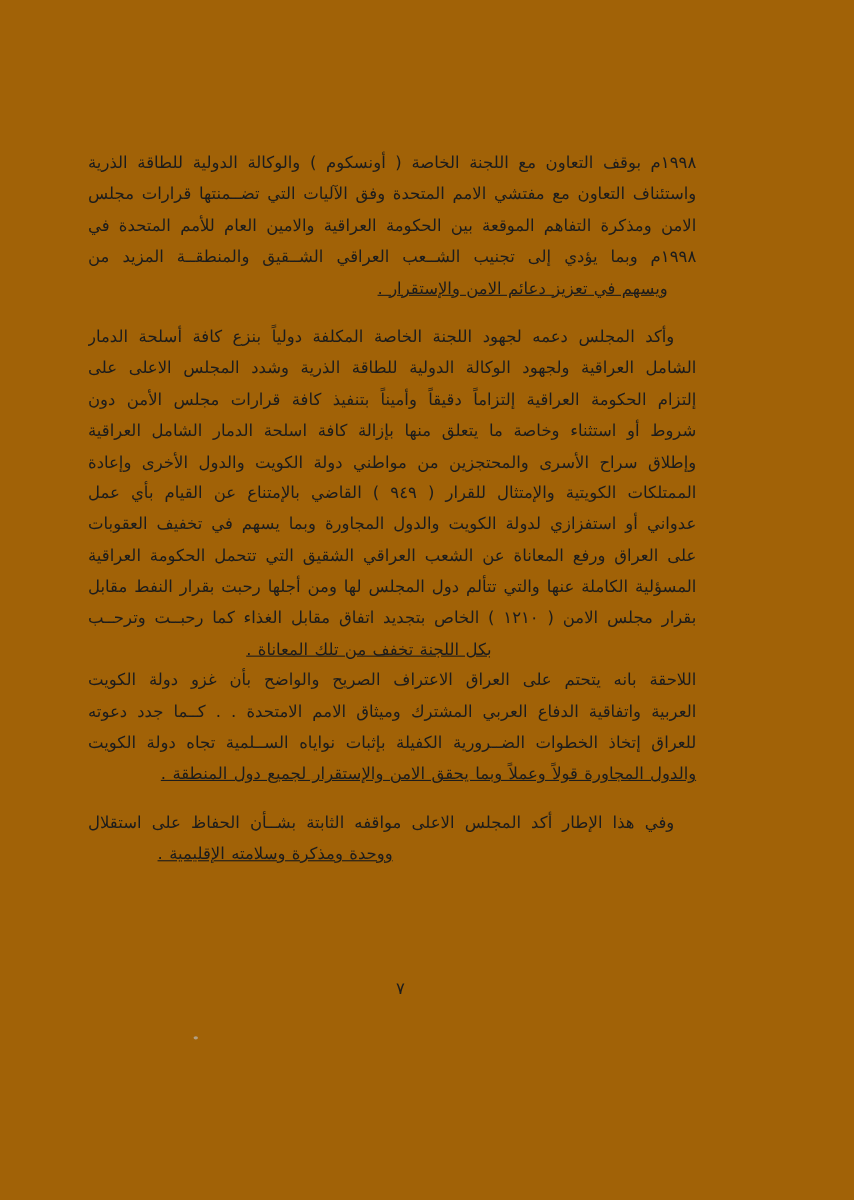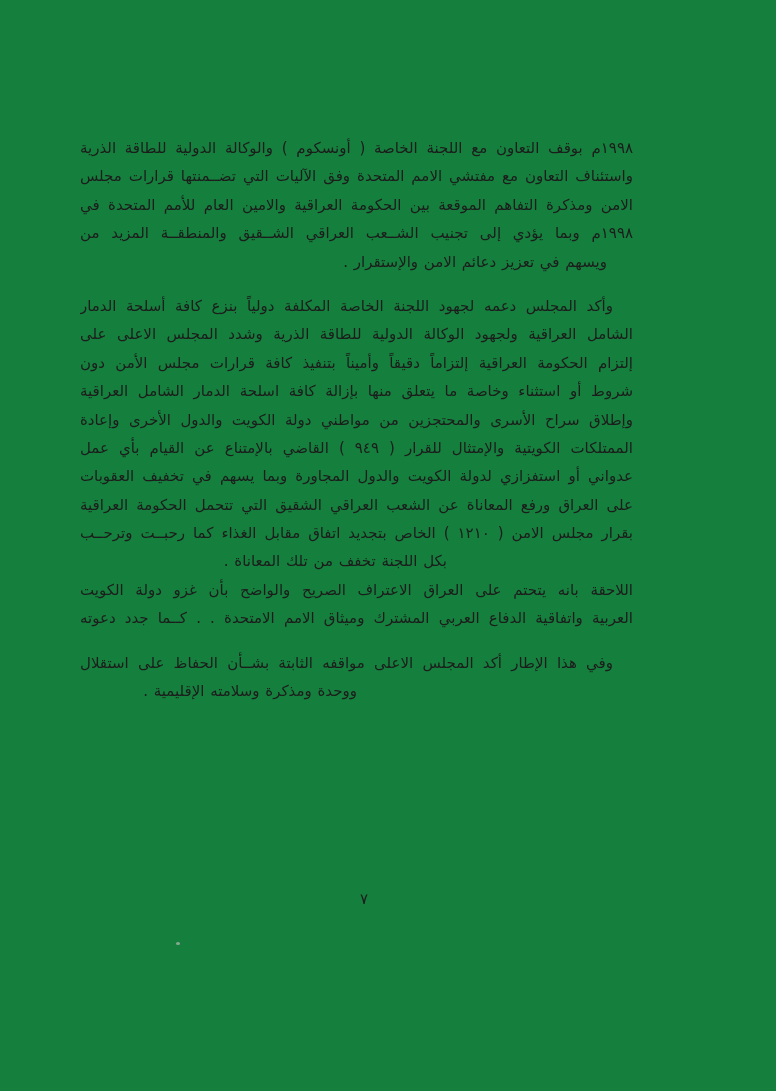--- a/index.html
+++ b/index.html
@@ -1,20 +1,20 @@
 <!DOCTYPE html>
 <html lang="ar"><head>
 <meta charset="utf-8">
 <style>
   html,body{margin:0;padding:0;}
   body{background:#e8e8e8;}
   .page{
     position:relative;
     width:776px;height:1091px;
-    background:#15803d;
+    background:#a16207;
     overflow:hidden;
     font-family:"DejaVu Sans",sans-serif;
     color:#1c1c1c;
   }
   .textblock{
     position:absolute;
     left:80px;top:134px;width:553px;
     direction:rtl;
     font-size:15px;
     line-height:28.4px;
@@ -26,20 +26,21 @@
     overflow:hidden;
     text-align:justify;
     text-align-last:justify;
     text-justify:inter-word;
     word-spacing:1px;
   }
   .line.ind{padding-right:20px;margin-top:16px;}
   .line.pl{
     text-align:right;
     text-align-last:right;
+    text-decoration:underline;
   }
   .line.pull-sm{padding-right:26px;}
   .line.pull-md{padding-right:186px;}
   .line.pull-lg{padding-right:276px;}
   .pageno{
     position:absolute;
     left:340px;top:890px;width:48px;
     text-align:center;
     font-size:15px;
     direction:rtl;
@@ -70,27 +71,30 @@
 
     <div class="para">
       <div class="line ind">وأكد المجلس دعمه لجهود اللجنة الخاصة المكلفة دولياً بنزع كافة أسلحة الدمار</div>
       <div class="line">الشامل العراقية ولجهود الوكالة الدولية للطاقة الذرية وشدد المجلس الاعلى على ضرورة</div>
       <div class="line">إلتزام الحكومة العراقية إلتزاماً دقيقاً وأميناً بتنفيذ كافة قرارات مجلس الأمن دون</div>
       <div class="line">شروط أو استثناء وخاصة ما يتعلق منها بإزالة كافة اسلحة الدمار الشامل العراقية</div>
       <div class="line">وإطلاق سراح الأسرى والمحتجزين من مواطني دولة الكويت والدول الأخرى وإعادة</div>
       <div class="line">الممتلكات الكويتية والإمتثال للقرار ( ٩٤٩ ) القاضي بالإمتناع عن القيام بأي عمل</div>
       <div class="line">عدواني أو استفزازي لدولة الكويت والدول المجاورة وبما يسهم في تخفيف العقوبات</div>
       <div class="line">على العراق ورفع المعاناة عن الشعب العراقي الشقيق التي تتحمل الحكومة العراقية</div>
+      <div class="line">المسؤلية الكاملة عنها والتي تتألم دول المجلس لها ومن أجلها رحبت بقرار النفط مقابل</div>
       <div class="line">بقرار مجلس الامن ( ١٢١٠ ) الخاص بتجديد اتفاق مقابل الغذاء كما رحبــت وترحــب</div>
       <div class="line pl pull-md">بكل اللجنة تخفف من تلك المعاناة .</div>
     </div>
 
     <div class="para">
       <div class="line">اللاحقة بانه يتحتم على العراق الاعتراف الصريح والواضح بأن غزو دولة الكويت</div>
       <div class="line">العربية واتفاقية الدفاع العربي المشترك وميثاق الامم الامتحدة . . كــما جدد دعوته</div>
+      <div class="line">للعراق إتخاذ الخطوات الضــرورية الكفيلة بإثبات نواياه الســلمية تجاه دولة الكويت</div>
+      <div class="line pl">والدول المجاورة قولاً وعملاً وبما يحقق الامن والإستقرار لجميع دول المنطقة .</div>
     </div>
 
     <div class="para">
       <div class="line ind">وفي هذا الإطار أكد المجلس الاعلى مواقفه الثابتة بشــأن الحفاظ على استقلال العراق</div>
       <div class="line pl pull-lg">ووحدة ومذكرة وسلامته الإقليمية .</div>
     </div>
 
   </div>
 
   <div class="pageno">٧</div>

